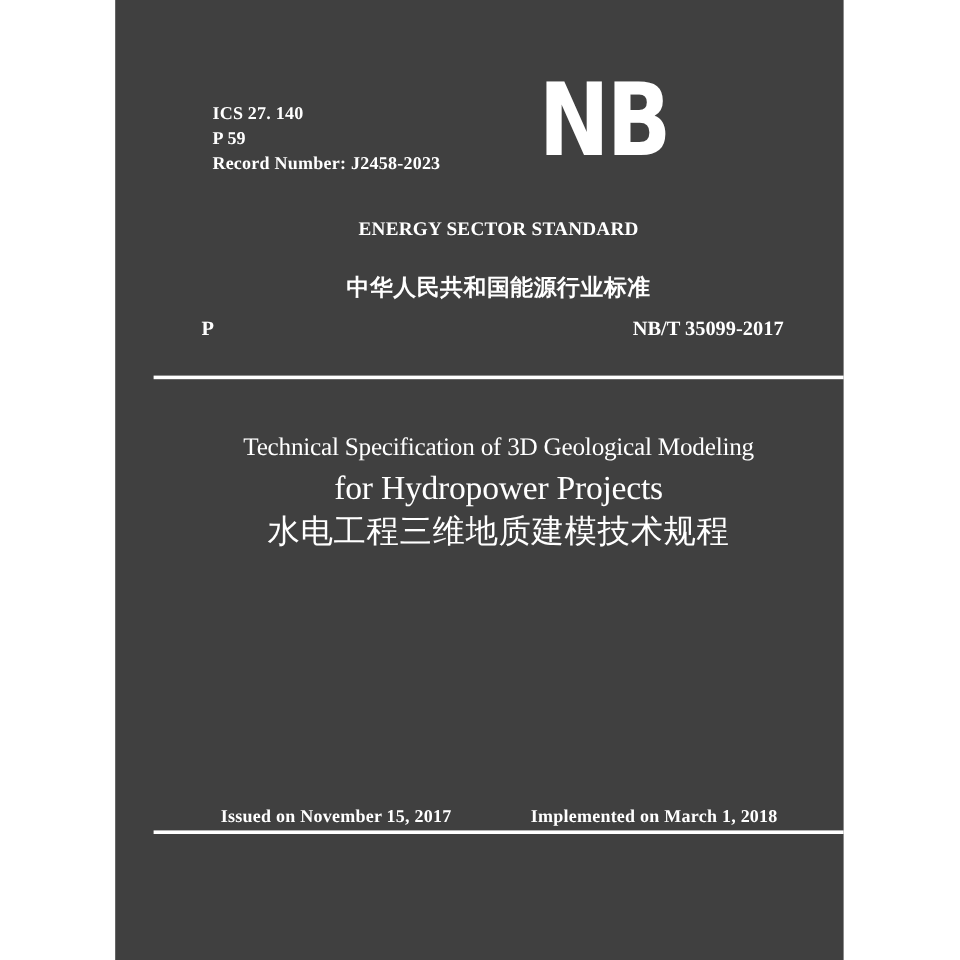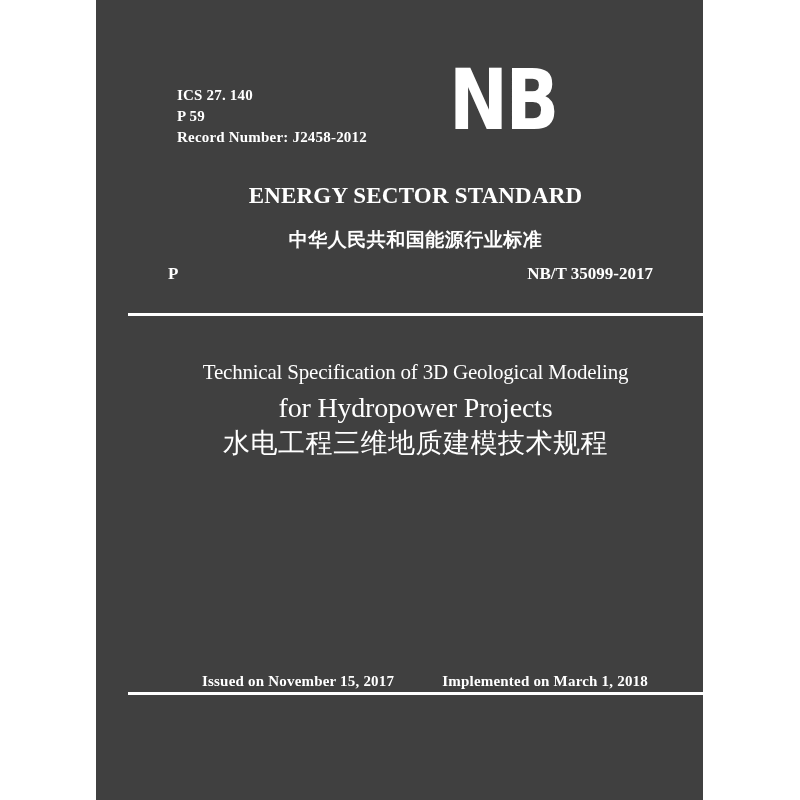--- a/index.html
+++ b/index.html
@@ -48,21 +48,21 @@
   }
 
   
   .hdr {
     position: absolute;
     left: 32px;
     right: 0;
     text-align: center;
     font-weight: bold;
   }
-  .hdr1 { top: 183px; font-size: 23px; letter-spacing: 0.2px; }
+  .hdr1 { top: 183px; font-size: 16px; letter-spacing: 0.2px; }
   .hdr2 { top: 206px; font-size: 17px; letter-spacing: 0.2px; }
   .hdr3 { top: 227px; font-size: 19px; letter-spacing: 0.5px;
           font-family: "DejaVu Sans", sans-serif; }
 
   
   .cat    { position: absolute; left: 72px;  top: 264px; font-size: 17px; font-weight: bold; }
   .stdnum { position: absolute; right: 50px; top: 264px; font-size: 17px; font-weight: bold; }
 
   
   .rule {
@@ -83,42 +83,42 @@
     text-align: center;
     font-weight: normal;
   }
   .t1  { top: 360px; font-size: 21px; letter-spacing: -0.2px; }
   .t2  { top: 392px; font-size: 28px; letter-spacing: -0.2px; }
   .tcn { top: 425px; font-size: 27px; letter-spacing: 0.5px;
          font-family: "DejaVu Sans", sans-serif; }
 
   
   .date { position: absolute; top: 673px; font-size: 15px; font-weight: bold; letter-spacing: 0.2px; }
-  .issued      { left: 88px; margin-left: 18px; }
+  .issued      { left: 88px; }
   .implemented { right: 55px; margin-left: 36px; }
   .issuedby {
     position: absolute;
     left: 94px;
     top: 704px;
     display: flex;
     gap: 25px;
     font-size: 14.5px;
     font-weight: bold;
     letter-spacing: 0.2px;
   }
 </style>
 </head>
 <body>
 
 <div class="cover" style="background-color: #404040; color: rgb(255, 255, 255);">
 
   <div class="meta">
     <div>ICS 27. 140</div>
     <div>P 59</div>
-    <div>Record Number: J2458-2012</div>
+    <div>Record Number: J2458-2023</div>
   </div>
 
   <div class="nb-logo">NB</div>
 
   <div class="hdr hdr1">ENERGY SECTOR STANDARD</div>
   <div class="hdr hdr3">中华人民共和国能源行业标准</div>
 
   <div class="cat">P</div>
   <div class="stdnum">NB/T 35099-2017</div>
 

